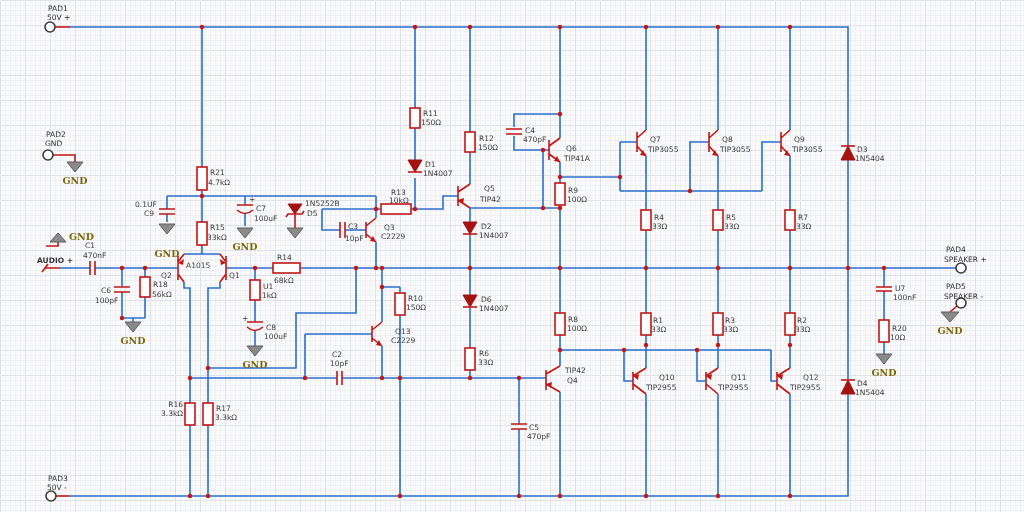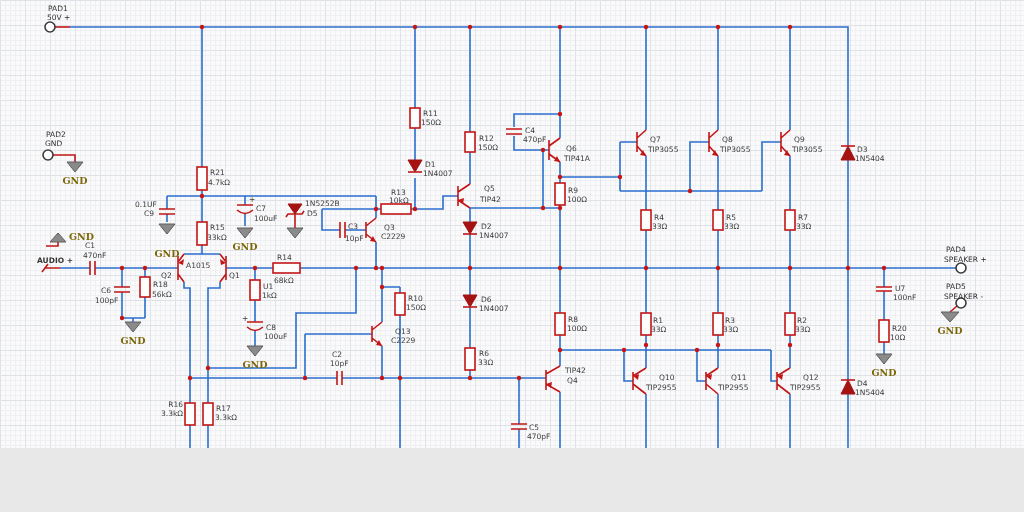--- a/index.html
+++ b/index.html
@@ -1,16 +1,16 @@
 <!DOCTYPE html>
 <html><head>
 <meta charset="utf-8">
 <style>
   html,body{margin:0;padding:0;background:#e8e8e8;font-family:"DejaVu Sans",sans-serif;}
-  #canvas{position:relative;width:1024px;height:448px;overflow:hidden;
+  #canvas{position:relative;width:1024px;height:512px;overflow:hidden;
     background-color:#fafafa;
     background-image:
       linear-gradient(#dfe2e8 1px, transparent 1px),
       linear-gradient(90deg, #dfe2e8 1px, transparent 1px),
       linear-gradient(#eef0f4 1px, transparent 1px),
       linear-gradient(90deg, #eef0f4 1px, transparent 1px);
     background-size:25px 25px,25px 25px,5px 5px,5px 5px;}
   svg{position:absolute;left:0;top:0;}
   text{font-family:"DejaVu Sans",sans-serif;font-size:7.5px;fill:#3b3b3b;}
   text.gnd{font-family:"DejaVu Serif",serif;font-size:9.5px;font-weight:bold;fill:#7d6608;}

